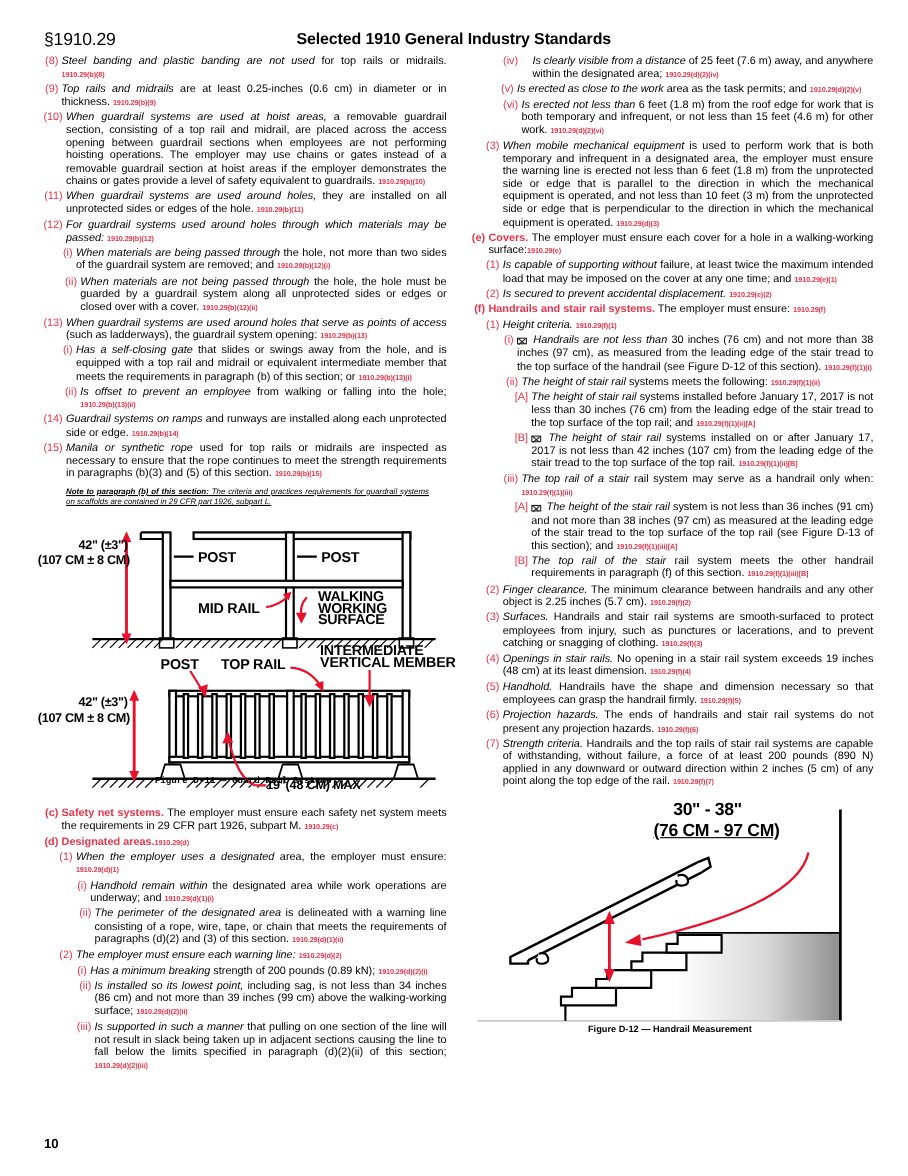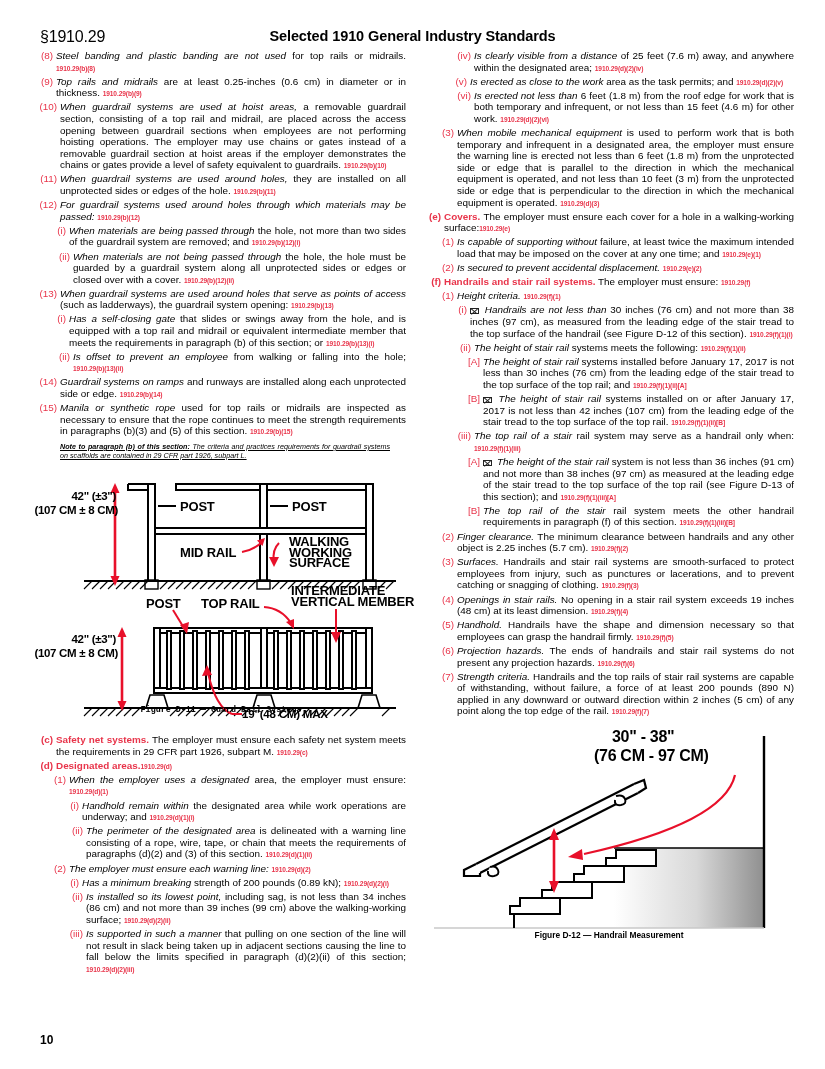--- a/index.html
+++ b/index.html
@@ -383,21 +383,21 @@
           </div>
           <div class="itm" style="margin-left: 26px;">
             <span class="mk" style="min-width: 24px;">(iii)</span>
             <span class="bd j"><span class="em">Is supported in such a manner</span><span> that pulling on one section of the line will not result in slack being taken up in adjacent sections causing the line to fall below the limits specified in paragraph (d)(2)(ii) of this section; </span><span class="cite">1910.29(d)(2)(iii)</span></span>
           </div>
         </div>
     </div>
 
     <div class="col">
       <div id="right-items">
-          <div class="itm" style="margin-left: 26px;">
+          <div class="itm" style="margin-left: 26px; gap: 10px;">
             <span class="mk" style="min-width: 24px;">(iv)</span>
             <span class="bd j"><span class="em">Is clearly visible from a distance</span><span> of 25 feet (7.6 m) away, and anywhere within the designated area; </span><span class="cite">1910.29(d)(2)(iv)</span></span>
           </div>
           <div class="itm" style="margin-left: 26px;">
             <span class="mk" style="min-width: 20px;">(v)</span>
             <span class="bd j"><span class="em">Is erected as close to the work</span><span> area as the task permits; and </span><span class="cite">1910.29(d)(2)(v)</span></span>
           </div>
           <div class="itm" style="margin-left: 26px;">
             <span class="mk" style="min-width: 24px;">(vi)</span>
             <span class="bd j"><span class="em">Is erected not less than</span><span> 6 feet (1.8 m) from the roof edge for work that is both temporary and infrequent, or not less than 15 feet (4.6 m) for other work. </span><span class="cite">1910.29(d)(2)(vi)</span></span>
@@ -517,21 +517,21 @@
 
           <line x1="130" y1="108" x2="130" y2="157" stroke="#E8102A" stroke-width="2.6"></line>
           <polygon points="130,100 125,112 135,112" fill="#E8102A"></polygon>
           <polygon points="130,165 125,153 135,153" fill="#E8102A"></polygon>
 
           <path d="M 311 47 Q 300 95 160 126" stroke="#E8102A" stroke-width="2.2" fill="none"></path>
           <polygon points="144,129 158,121 159,132" fill="#E8102A"></polygon>
         </svg>
 
         <div class="dimlabel" style="position:absolute; left:188px; top:2px; font-size:16px;">30" - 38"</div>
-        <div class="dimlabel" style="position:absolute; left:170px; top:21px; font-size:16px;">(76 CM - 97 CM)</div>
+        <div class="dimlabel" style="position:absolute; left:170px; top:21px; font-size:16px;text-decoration:underline;">(76 CM - 97 CM)</div>
 
         <div class="fig-caption" style="position:absolute; left:0; top:200px; width:370px;text-align:center;">Figure D-12  —  Handrail Measurement</div>
       </div>
     </div>
   </div>
 
   <div class="pagenum">10</div>
 </div>
 
 </body></html>

